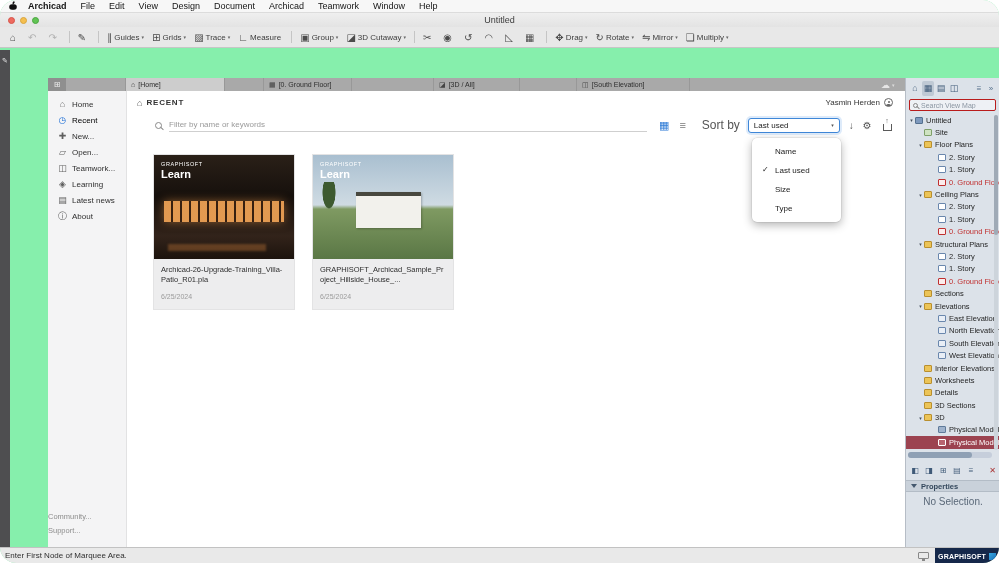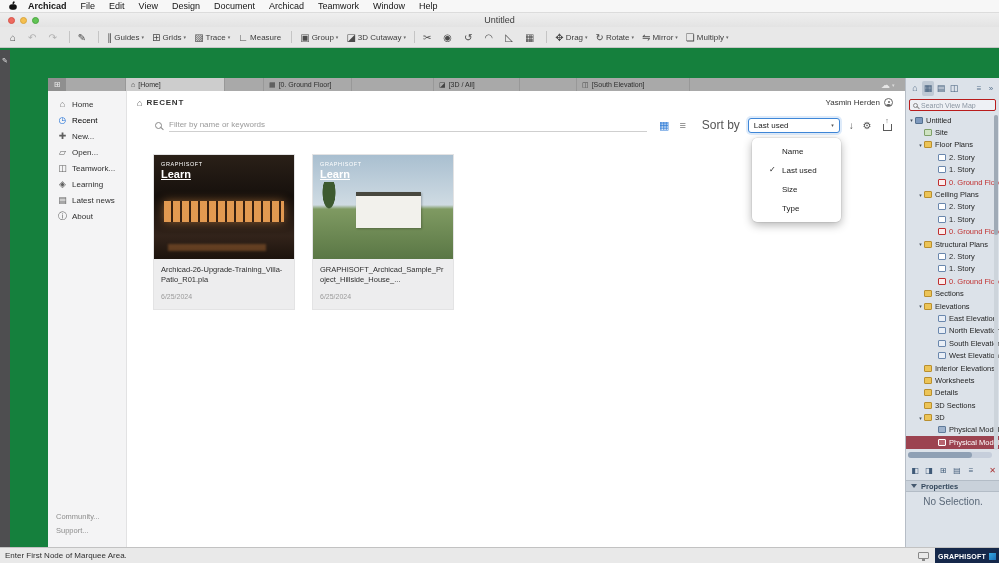--- a/index.html
+++ b/index.html
@@ -1,18 +1,18 @@
 <!DOCTYPE html>
 <html><head>
 <meta charset="utf-8">
 <style>
   * { box-sizing: border-box; margin: 0; padding: 0; }
   html,body { width: 999px; height: 563px; overflow: hidden; background:#fff;
     font-family: "Liberation Sans","DejaVu Sans",sans-serif; }
-  .app { position: relative; width: 999px; height: 563px; background:#15803d; overflow:hidden; }
+  .app { position: relative; width: 999px; height: 563px; background:#86efac; overflow:hidden;border-radius:16px; }
 
   
   .menubar { position:absolute; left:0; top:0; width:999px; height:13px; background:#f7f7f7;
     border-bottom:1px solid #dcdcdc; display:flex; align-items:center; }
   .apple { margin:0 4px 0 9px; display:flex; align-items:center; }
   .menu-item { font-size:9px; line-height:13px; color:#151515; padding:0 7px; white-space:nowrap; }
   .menu-item.bold { font-weight:bold; }
 
   
   .titlebar { position:absolute; left:0; top:13px; width:999px; height:14px;
@@ -57,21 +57,21 @@
   .tab-cloud .cv { font-size:5px; color:#ddd; }
 
   
   .sidebar { position:absolute; left:48px; top:91px; width:79px; height:456px; background:#f4f4f5;
     border-right:1px solid #e2e2e3; padding-top:5px; }
   .side-item { height:16px; display:flex; align-items:center; gap:5px; padding-left:10px;
     font-size:8px; color:#2f2f2f; white-space:nowrap; }
   .side-glyph { width:9px; font-size:9px; color:#5f5f5f; text-align:center; }
   .side-item.active .side-glyph { color:#1f6fd6; }
   .side-item.active { color:#000; }
-  .side-footer { position:absolute; left:8px; bottom:12px; }
+  .side-footer { position:absolute; left:0; bottom:12px; }
   .side-link { font-size:7.5px; color:#8d8d8d; margin-top:5px; white-space:nowrap; }
 
   
   .content { position:absolute; left:127px; top:91px; width:778px; height:456px; background:#fff; }
   .recent-row { position:absolute; left:10px; right:12px; top:4px; height:15px;
     display:flex; align-items:center; }
   .recent-glyph { font-size:9px; color:#444; margin-right:4px; }
   .recent-title { font-size:8px; font-weight:bold; letter-spacing:.8px; color:#333; }
   .user { margin-left:auto; display:flex; align-items:center; gap:4px; font-size:8px; color:#333; }
   .avatar { width:9px; height:9px; border:1px solid #666; border-radius:50%; position:relative; }
@@ -95,32 +95,32 @@
     padding:0 5px; font-size:8px; color:#222; position:relative; }
   .sort-select .sel-chev { margin-left:auto; font-size:5px; color:#555; }
   .sort-dir { margin-left:9px; font-size:10px; color:#555; }
   .gear { margin-left:9px; font-size:10px; color:#555; }
   .export-icon { margin-left:11px; width:9px; height:7px; border:1px solid #5a5a5a; border-top:none;
     position:relative; margin-top:4px; }
   .export-icon::after { content:"↑"; position:absolute; top:-7px; left:1.5px; font-size:7px; color:#5a5a5a; }
 
   
   .sort-popup { position:absolute; left:752px; top:138px; width:89px; background:#fff; border-radius:5px;
-    box-shadow:0 3px 10px rgba(0,0,0,.3), 0 0 0 0.5px rgba(0,0,0,.1); padding:4px 12px; z-index:40; }
+    box-shadow:0 3px 10px rgba(0,0,0,.3), 0 0 0 0.5px rgba(0,0,0,.1); padding:4px 5px; z-index:40; }
   .sp-item { position:relative; padding:5px 8px 5px 18px; font-size:8px; color:#222; white-space:nowrap; }
   .sp-item .chk { position:absolute; left:5px; top:4px; font-size:8px; color:#222; }
 
   
   .cards { position:absolute; left:26px; top:63px; display:flex; gap:17px; }
   .card { width:142px; background:#ededee; border:1px solid #e3e3e4; padding-bottom:9px; }
   .thumb { height:104px; position:relative; overflow:hidden; }
   .scene { position:absolute; inset:0; }
   .ovl { position:absolute; top:6px; left:7px; z-index:3; color:#fff; }
   .ovl1 { font-size:5.5px; letter-spacing:.6px; }
-  .ovl2 { font-size:11px; font-weight:bold; margin-top:1px;text-decoration:underline; }
+  .ovl2 { font-size:11px; font-weight:bold; margin-top:1px; }
   .t-night .thumb { background:linear-gradient(180deg,#2a2018 0%, #16100c 40%, #32231a 78%, #1c130d 100%); }
   .t-night .scene::before { content:""; position:absolute; left:7%; right:7%; top:44%; height:20%;
     background:repeating-linear-gradient(90deg, rgba(236,160,84,.95) 0 7px, rgba(56,32,16,.95) 7px 9px);
     box-shadow:0 0 10px rgba(230,150,70,.5); }
   .t-night .scene::after { content:""; position:absolute; left:10%; right:20%; bottom:8%; height:6%;
     background:rgba(210,130,60,.35); filter:blur(1px); }
   .t-towers .thumb { background:linear-gradient(#c3c7cb,#dcdee0); }
   .t-towers .scene::before { content:""; position:absolute; left:30%; width:22%; top:10%; bottom:0;
     background:#eceeef; border-left:1px solid #9aa0a5; border-right:1px solid #b4b9bd; }
   .t-towers .scene::after { content:""; position:absolute; left:55%; width:19%; top:26%; bottom:0;

